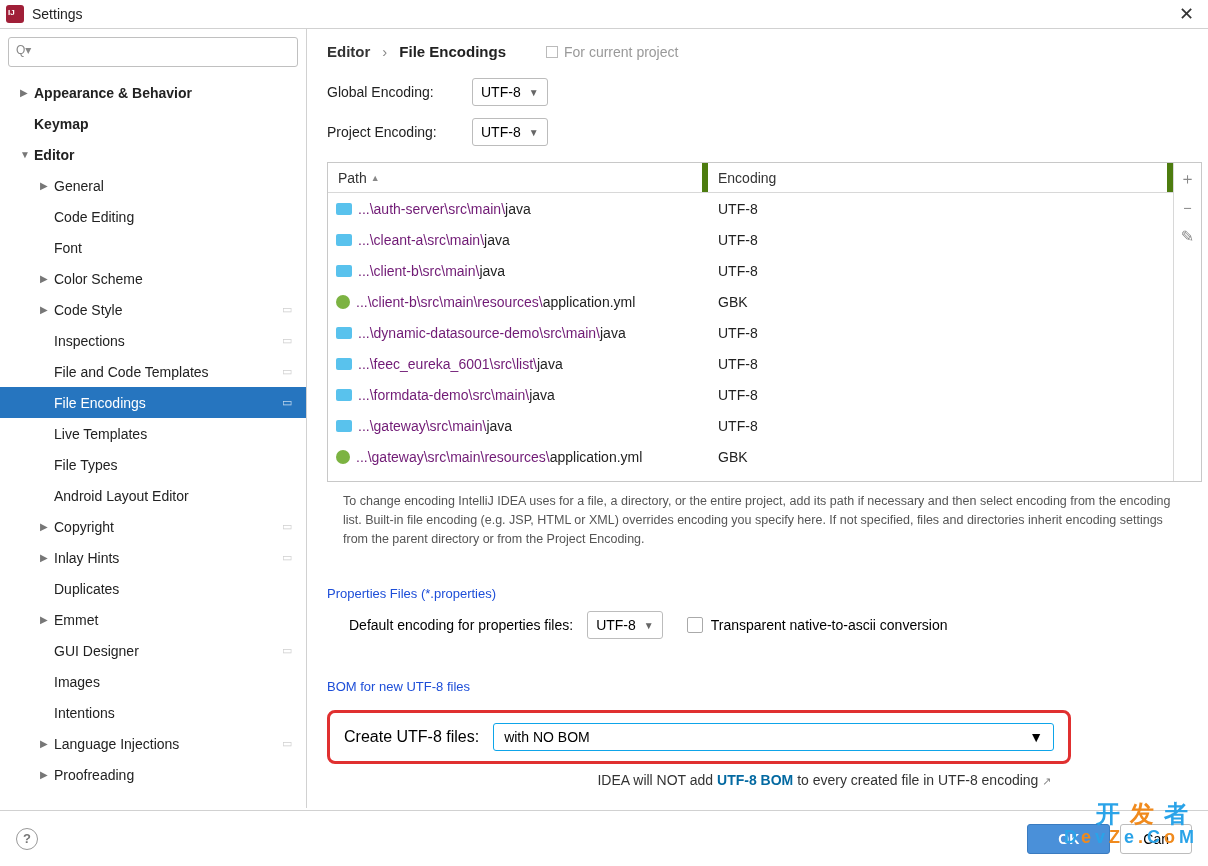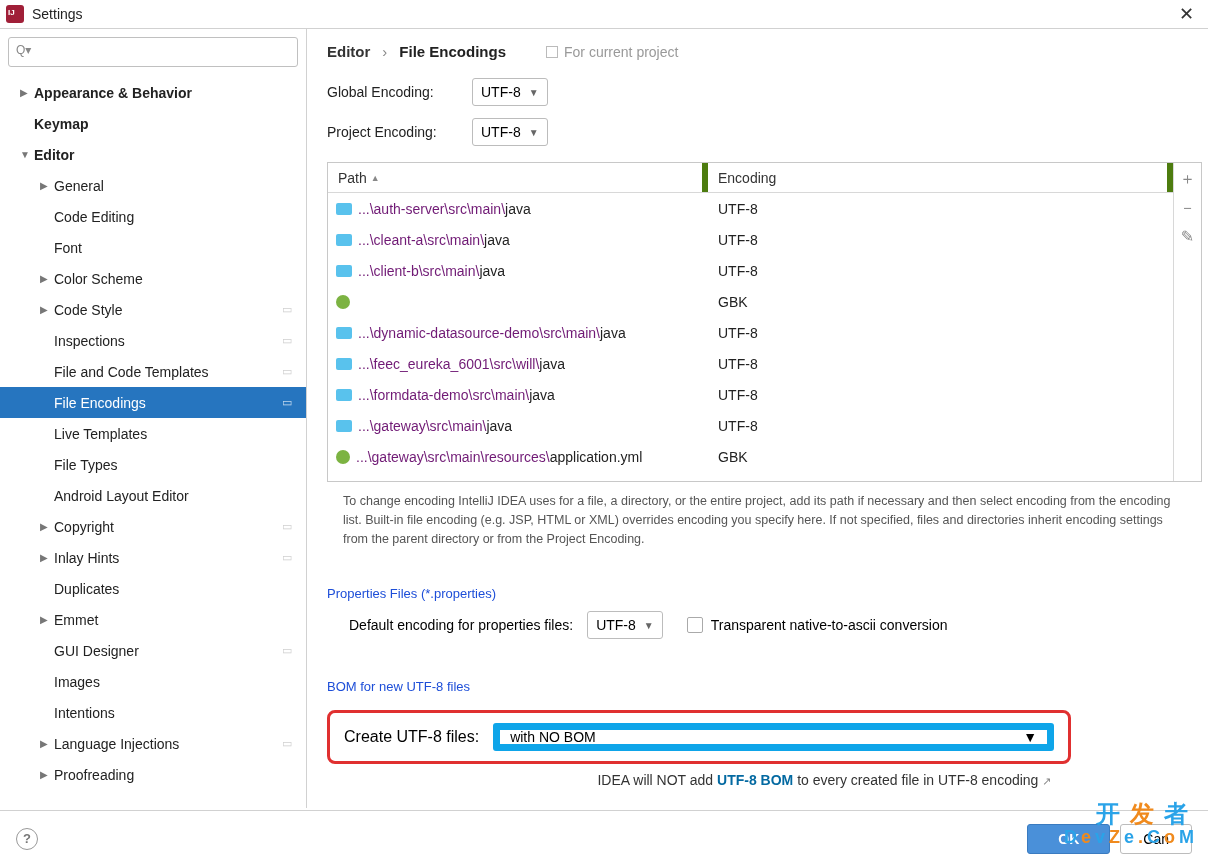--- a/index.html
+++ b/index.html
@@ -64,21 +64,21 @@
 .side-tools { width: 28px; border-left: 1px solid #d8d8d8; display: flex; flex-direction: column; align-items: center; padding-top: 6px; gap: 8px; color: #888; font-size: 16px; }
 
 .help-text { font-size: 12.5px; color: #555; padding: 10px 16px; line-height: 1.5; border: 0; }
 
 .section-label { font-size: 13px; color: #1d4ed8; margin-top: 28px; margin-bottom: 10px; }
 .indent { padding-left: 22px; }
 .checkbox-row { display: flex; align-items: flex-start; gap: 8px; }
 .chk { width: 16px; height: 16px; border: 1px solid #aaa; border-radius: 2px; display: inline-block; }
 
 .highlight-box { border: 3px solid #e03030; border-radius: 8px; padding: 10px 14px; display: flex; align-items: center; gap: 14px; margin-top: 6px; width: 744px; }
-.wide-combo { flex: 1; border: 7px solid #0ea5e9; border-radius: 3px; height: 28px; display: flex; align-items: center; justify-content: space-between; padding: 0 10px; background: #fff; font-size: 14px; cursor: default; }
+.wide-combo { flex: 1; border: 1px solid #0ea5e9; border-radius: 3px; height: 28px; display: flex; align-items: center; justify-content: space-between; padding: 0 10px; background: #fff; font-size: 14px; cursor: default; }
 
 .note-line { font-size: 14px; color: #333; text-align: center; margin-top: 8px; margin-left: 120px;}
 .note-line .link { color: #0369a1; font-weight: bold; }
 .note-line .ext { color: #888; font-size: 11px; }
 
 .footer { position: absolute; bottom: 0; left: 0; right: 0; height: 56px; border-top: 1px solid #d1d1d1; display: flex; align-items: center; padding: 0 16px; background: #fff; }
 .footer .help-icon { width: 22px; height: 22px; border: 1.5px solid #999; border-radius: 50%; display: flex; align-items: center; justify-content: center; color: #777; font-size: 13px; font-weight: bold; }
 .footer .btns { margin-left: auto; display: flex; gap: 10px; }
 .btn { height: 30px; border: 1px solid #bcbcbc; border-radius: 3px; padding: 0 22px; font-size: 14px; background: #fff; display: flex; align-items: center; cursor: default; }
 .btn.primary { background: #4a90d9; border-color: #3a7bc0; color: #fff; font-weight: 600; padding: 0 30px; }
@@ -260,34 +260,35 @@
             <div class="trow">
               <div class="tcell-path">
                 <span class="folder-icon folder"></span>
                 <span><span class="path-dim">...\client-b\src\main\</span><span class="path-strong">java</span></span>
               </div>
               <div class="tcell-enc">UTF-8</div>
             </div>
             <div class="trow">
               <div class="tcell-path">
                 <span class="folder-icon yml"></span>
+                <span><span class="path-dim">...\client-b\src\main\resources\</span><span class="path-strong">application.yml</span></span>
               </div>
               <div class="tcell-enc">GBK</div>
             </div>
             <div class="trow">
               <div class="tcell-path">
                 <span class="folder-icon folder"></span>
                 <span><span class="path-dim">...\dynamic-datasource-demo\src\main\</span><span class="path-strong">java</span></span>
               </div>
               <div class="tcell-enc">UTF-8</div>
             </div>
             <div class="trow">
               <div class="tcell-path">
                 <span class="folder-icon folder"></span>
-                <span><span class="path-dim">...\feec_eureka_6001\src\will\</span><span class="path-strong">java</span></span>
+                <span><span class="path-dim">...\feec_eureka_6001\src\list\</span><span class="path-strong">java</span></span>
               </div>
               <div class="tcell-enc">UTF-8</div>
             </div>
             <div class="trow">
               <div class="tcell-path">
                 <span class="folder-icon folder"></span>
                 <span><span class="path-dim">...\formdata-demo\src\main\</span><span class="path-strong">java</span></span>
               </div>
               <div class="tcell-enc">UTF-8</div>
             </div>

